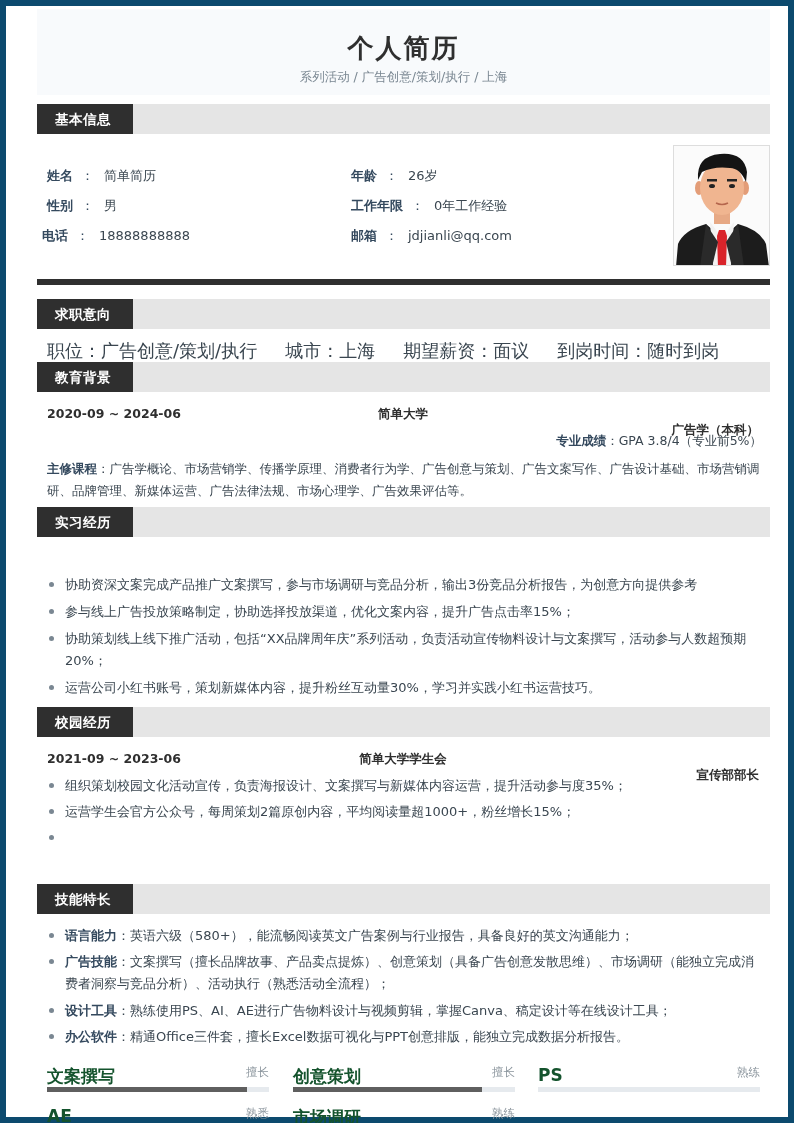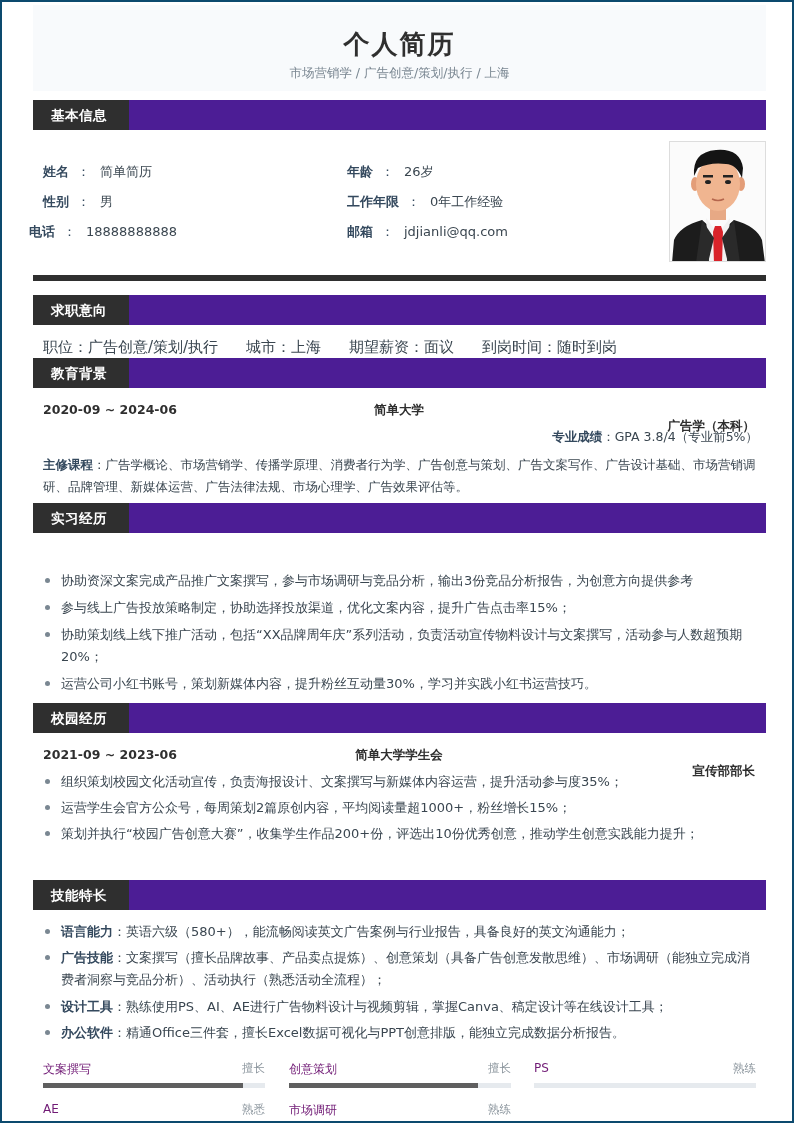--- a/index.html
+++ b/index.html
@@ -1,75 +1,75 @@
 <!DOCTYPE html>
 <html><head>
 <meta charset="utf-8">
 <style>
   * { box-sizing: border-box; margin: 0; padding: 0; }
   html, body { width: 794px; height: 1123px; overflow: hidden; background: #fff; }
   body { font-family: "DejaVu Sans", "Liberation Sans", sans-serif; color: #3a4650; position: relative; }
-  .page { position: absolute; left: 0; top: 0; width: 794px; height: 1123px; border: 2px solid #0c4a6e; background: #fff; }
+  .page { position: absolute; left: 0; top: 0; width: 794px; height: 1123px; border: 6px solid #0c4a6e; background: #fff; }
   .header { position: absolute; left: 31px; top: 3px; width: 733px; height: 86px; background: #f8fafc; text-align: center; }
   .header .title { font-size: 26px; font-weight: bold; color: #2f2f2f; margin-top: 22px; letter-spacing: 2px; line-height: 34px; }
   .header .subtitle { font-size: 12.5px; color: #7a8792; margin-top: 4px; }
 
-  .sec { position: absolute; left: 31px; width: 733px; height: 30px; background: #4c1d95; }
+  .sec { position: absolute; left: 31px; width: 733px; height: 30px; background: #e5e5e5; }
   .sec .tag { position: absolute; left: 0; top: 0; width: 96px; height: 30px; background: #2f2f2f; color: #fff; font-size: 13.5px; font-weight: bold; line-height: 30px; padding-left: 18px; letter-spacing: 0.5px; }
 
   .info-row { position: absolute; font-size: 13px; line-height: 18px; }
   .info-row .lbl { font-weight: bold; color: #34495e; display: inline-block; }
   .info-row .colon { display: inline-block; color: #34495e; margin: 0 10px 0 8px; }
   .info-row .val { color: #3a4650; }
 
   .photo { position: absolute; left: 667px; top: 139px; width: 97px; height: 121px; border: 1px solid #ddd; background: #fbfbfb; overflow: hidden; }
   .divider { position: absolute; left: 31px; top: 273px; width: 733px; height: 6px; background: #2f2f2f; }
 
-  .intent { position: absolute; left: 41px; top: 337px; font-size: 15px; color: #3a4650; line-height: 16px; }
+  .intent { position: absolute; left: 41px; top: 337px; font-size: 18px; color: #3a4650; line-height: 16px; }
   .intent span { margin-right: 28px; }
 
   .row3 { position: absolute; left: 41px; width: 712px; height: 18px; font-size: 12.5px; font-weight: bold; color: #2f2f2f; }
   .row3 .l { position: absolute; left: 0; top: 0; }
   .row3 .c { position: absolute; left: 0; width: 712px; text-align: center; top: 0; }
   .row3 .r { position: absolute; right: 0; top: 16px; }
 
   .para { position: absolute; left: 41px; width: 715px; font-size: 12.5px; line-height: 22px; color: #3a4650; }
   .para b { color: #34495e; }
 
   .bul { position: absolute; left: 41px; width: 715px; font-size: 13px; line-height: 22px; color: #3a4650; padding-left: 18px; }
   .bul .dot { position: absolute; left: 2px; top: 8px; width: 5px; height: 5px; border-radius: 50%; background: #7a8792; }
   .bul b { color: #34495e; }
 
   .skill { position: absolute; width: 222px; height: 36px; }
-  .skill .name { position: absolute; left: 0; top: 0; font-size: 12px; font-weight: normal; color: #701a75; }
+  .skill .name { position: absolute; left: 0; top: 0; font-size: 17px; font-weight: bold; color: #14532d; }
   .skill .lvl { position: absolute; right: 0; top: 0; font-size: 11.5px; color: #8a949c; }
   .skill .track { position: absolute; left: 0; top: 22px; width: 222px; height: 5px; background: #e6eaee; }
   .skill .fill { position: absolute; left: 0; top: 0; height: 5px; background: #5f5f5f; }
 </style>
 </head>
 <body>
 
 <div class="page">
 
   <div class="header">
     <div class="title">个人简历</div>
-    <div class="subtitle">市场营销学 / 广告创意/策划/执行 / 上海</div>
+    <div class="subtitle">系列活动 / 广告创意/策划/执行 / 上海</div>
   </div>
 
   <div class="sec" style="top:98px;">
     <div class="tag">基本信息</div>
   </div>
 
   <div class="info-row" style="left:41px; top:161px;">
     <span class="lbl">姓名</span><span class="colon">：</span><span class="val">简单简历</span>
   </div>
   <div class="info-row" style="left:41px; top:191px;">
     <span class="lbl">性别</span><span class="colon">：</span><span class="val">男</span>
   </div>
-  <div class="info-row" style="left:27px; top:221px;">
+  <div class="info-row" style="left:36px; top:221px;">
     <span class="lbl">电话</span><span class="colon">：</span><span class="val">18888888888</span>
   </div>
   <div class="info-row" style="left:345px; top:161px;">
     <span class="lbl">年龄</span><span class="colon">：</span><span class="val">26岁</span>
   </div>
   <div class="info-row" style="left:345px; top:191px;">
     <span class="lbl">工作年限</span><span class="colon">：</span><span class="val">0年工作经验</span>
   </div>
   <div class="info-row" style="left:345px; top:221px;">
     <span class="lbl">邮箱</span><span class="colon">：</span><span class="val">jdjianli@qq.com</span>
@@ -142,21 +142,21 @@
   <div class="sec" style="top:701px;">
     <div class="tag">校园经历</div>
   </div>
   <div class="row3" style="top:745px;">
     <span class="l">2021-09 ~ 2023-06</span>
     <span class="c">简单大学学生会</span>
     <span class="r">宣传部部长</span>
   </div>
   <div class="bul" style="top:769px;"><span class="dot"></span><span>组织策划校园文化活动宣传，负责海报设计、文案撰写与新媒体内容运营，提升活动参与度35%；</span></div>
   <div class="bul" style="top:795px;"><span class="dot"></span><span>运营学生会官方公众号，每周策划2篇原创内容，平均阅读量超1000+，粉丝增长15%；</span></div>
-  <div class="bul" style="top:821px;"><span class="dot"></span><span>策划并执行“校园广告创意大赛”，收集学生作品200+份，评选出10份优秀创意，推动学生创意实践能力提升；</span></div>
+  <div class="bul" style="top:821px;"><span class="dot"></span></div>
 
   <div class="sec" style="top:878px;">
     <div class="tag">技能特长</div>
   </div>
   <div class="bul" style="top:919px;"><span class="dot"></span><b>语言能力</b><span>：英语六级（580+），能流畅阅读英文广告案例与行业报告，具备良好的英文沟通能力；</span></div>
   <div class="bul" style="top:945px;"><span class="dot"></span><b>广告技能</b><span>：文案撰写（擅长品牌故事、产品卖点提炼）、创意策划（具备广告创意发散思维）、市场调研（能独立完成消费者洞察与竞品分析）、活动执行（熟悉活动全流程）；</span></div>
   <div class="bul" style="top:1020px;"><span class="dot"></span><b>办公软件</b><span>：精通Office三件套，擅长Excel数据可视化与PPT创意排版，能独立完成数据分析报告。</span></div>
   <div class="bul" style="top:994px;"><span class="dot"></span><b>设计工具</b><span>：熟练使用PS、AI、AE进行广告物料设计与视频剪辑，掌握Canva、稿定设计等在线设计工具；</span></div>
 
   <div class="skill" style="left:41px; top:1059px;">

